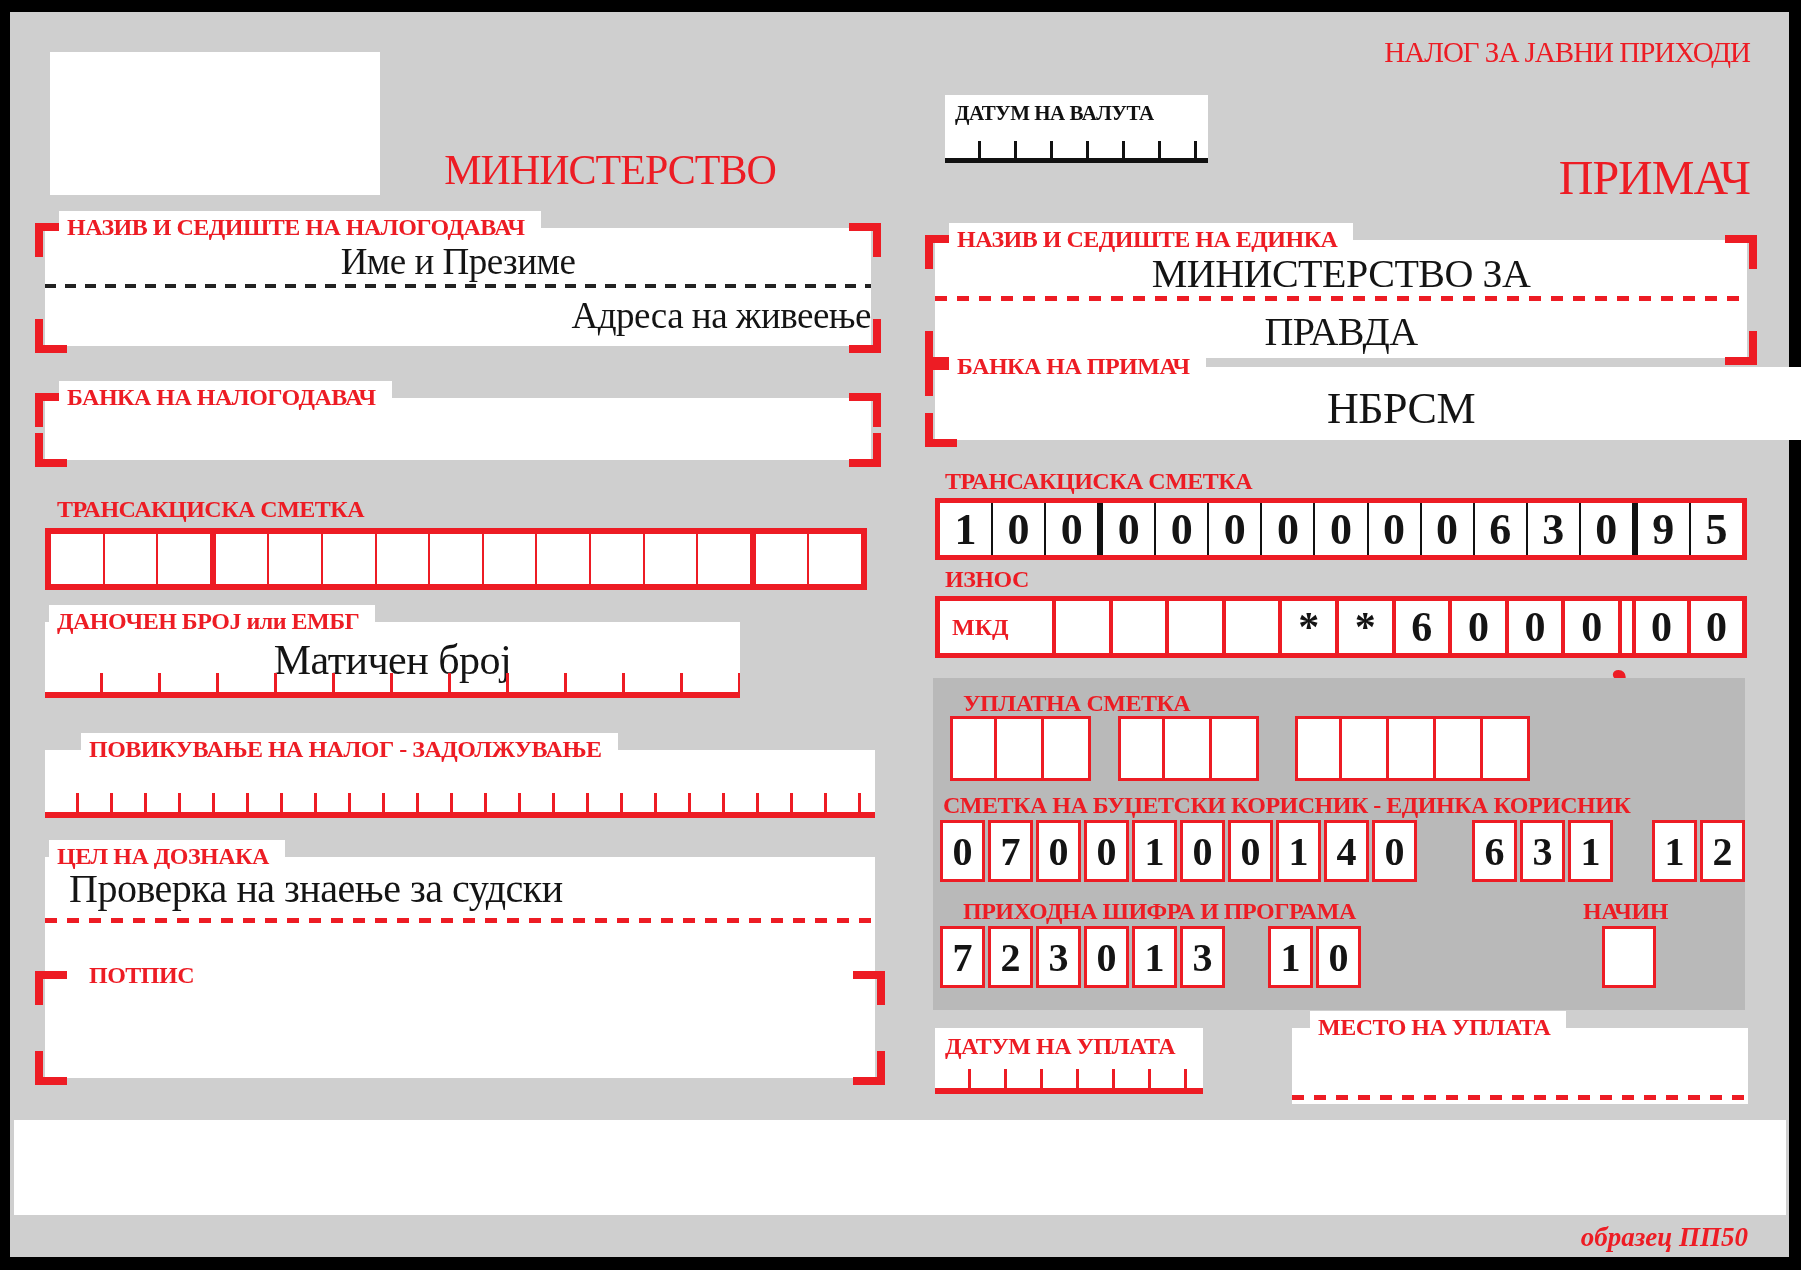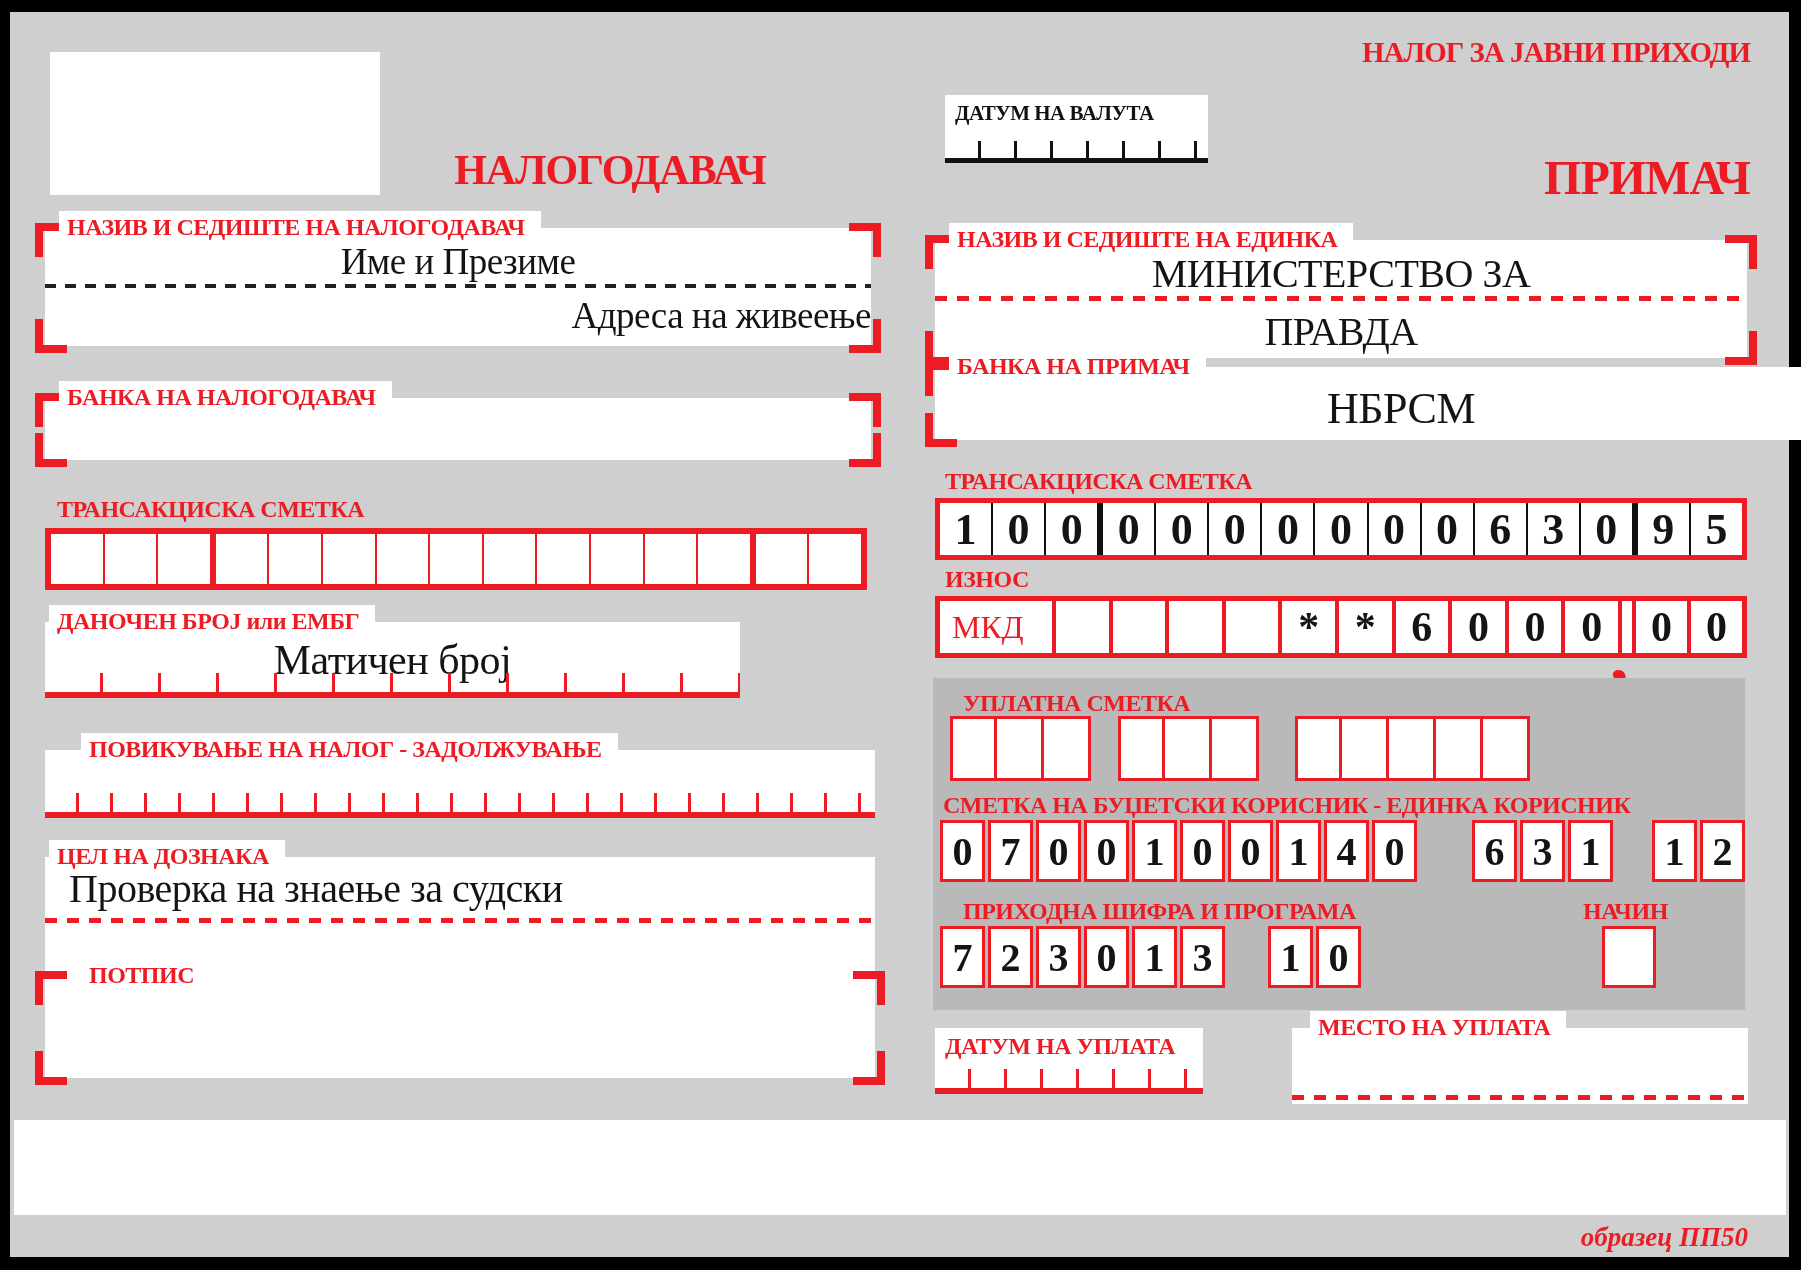--- a/index.html
+++ b/index.html
@@ -11,21 +11,21 @@
   *{box-sizing:border-box;margin:0;padding:0}
   body{background:#000;font-family:"Liberation Serif","DejaVu Serif",serif;}
   .page{position:relative;width:1801px;height:1270px;background:#000;overflow:hidden}
   .paper{position:absolute;left:10px;top:12px;width:1779px;height:1245px;background:var(--bg)}
 
   .abs{position:absolute}
   .whitebox{position:absolute;background:#fff}
 
   .red-label{color:var(--red);font-weight:bold;font-size:24px;letter-spacing:-0.5px;white-space:nowrap;line-height:1.1}
   .tab{position:absolute;top:-17px;left:14px;background:#fff;padding:3px 16px 1px 8px}
-  .big-title{color:var(--red);font-weight:bold;letter-spacing:-1px}
+  .big-title{color:var(--red);font-weight:normal;letter-spacing:-1px}
 
   
   .bk{position:absolute;width:32px;height:34px;border:0 solid var(--red)}
   .bk.tl{left:-10px;top:-5px;border-left-width:8px;border-top-width:8px}
   .bk.tr{right:-10px;top:-5px;border-right-width:8px;border-top-width:8px}
   .bk.bl{left:-10px;bottom:-7px;border-left-width:8px;border-bottom-width:8px}
   .bk.br{right:-10px;bottom:-7px;border-right-width:8px;border-bottom-width:8px}
 
   
   .dash-black{position:absolute;left:0;right:0;height:4px;
@@ -46,21 +46,21 @@
   .grid .c{flex:1;display:flex;align-items:center;justify-content:center;
     font-weight:bold;font-size:44px;color:var(--ink);border-right:2px solid var(--red)}
   .grid .c:last-child{border-right:none}
   .grid .c:nth-child(3),.grid .c:nth-child(13){border-right-width:6px}
   .grid.blackdiv{border-width:5px}
   .grid.blackdiv .c{border-right-color:#111}
 
   
   .iznos-row{position:absolute;display:flex;background:#fff;border:5px solid var(--red);align-items:stretch}
   .iznos-cur{width:112px;display:flex;align-items:center;justify-content:flex-start;padding-left:12px;
-    color:var(--red);font-weight:normal;font-size:32px}
+    color:var(--red);font-weight:bold;font-size:24px}
   .iznos-cells{display:flex;flex:1}
   .iznos-cells .c{flex:1;display:flex;align-items:center;justify-content:center;
     border-left:4px solid var(--red);font-weight:bold;font-size:42px;color:var(--ink)}
   .comma-slot{position:relative;width:14px;border-left:4px solid var(--red)}
   .comma-slot .comma{position:absolute;left:-12px;bottom:-40px;color:var(--red);font-weight:bold;font-size:74px;line-height:1}
 
   
   .cells{position:absolute;display:flex;gap:3px}
   .cells .sc{width:45px;height:62px;background:#fff;border:3px solid var(--red);
     display:flex;align-items:center;justify-content:center;font-weight:bold;font-size:40px;color:var(--ink)}
@@ -72,21 +72,21 @@
 </style>
 </head>
 <body>
 
 <div class="page">
   <div class="paper"></div>
 
   <div class="whitebox" style="left:50px;top:52px;width:330px;height:143px"></div>
 
   <div class="abs big-title" style="left:1150px;top:36px;width:600px;font-size:29px;text-align:right">НАЛОГ ЗА ЈАВНИ ПРИХОДИ</div>
-  <div class="abs big-title" style="left:430px;top:146px;width:360px;font-size:42px;text-align:center">НАЛОГОДАВАЧ</div>
+  <div class="abs big-title" style="left:430px;top:146px;width:360px;font-size:42px;text-align:center">МИНИСТЕРСТВО</div>
   <div class="abs big-title" style="left:1440px;top:150px;width:310px;font-size:48px;text-align:right">ПРИМАЧ</div>
 
   <div class="whitebox" style="left:945px;top:95px;width:263px;height:68px">
     <div class="abs" style="left:10px;top:6px;font-weight:bold;font-size:21px;color:#111;letter-spacing:-0.5px">ДАТУМ НА ВАЛУТА</div>
     <div class="tickline black"></div>
   </div>
 
   <div class="whitebox" style="left:45px;top:228px;width:826px;height:118px">
     <span class="bk tl"></span>
     <span class="bk tr"></span>

